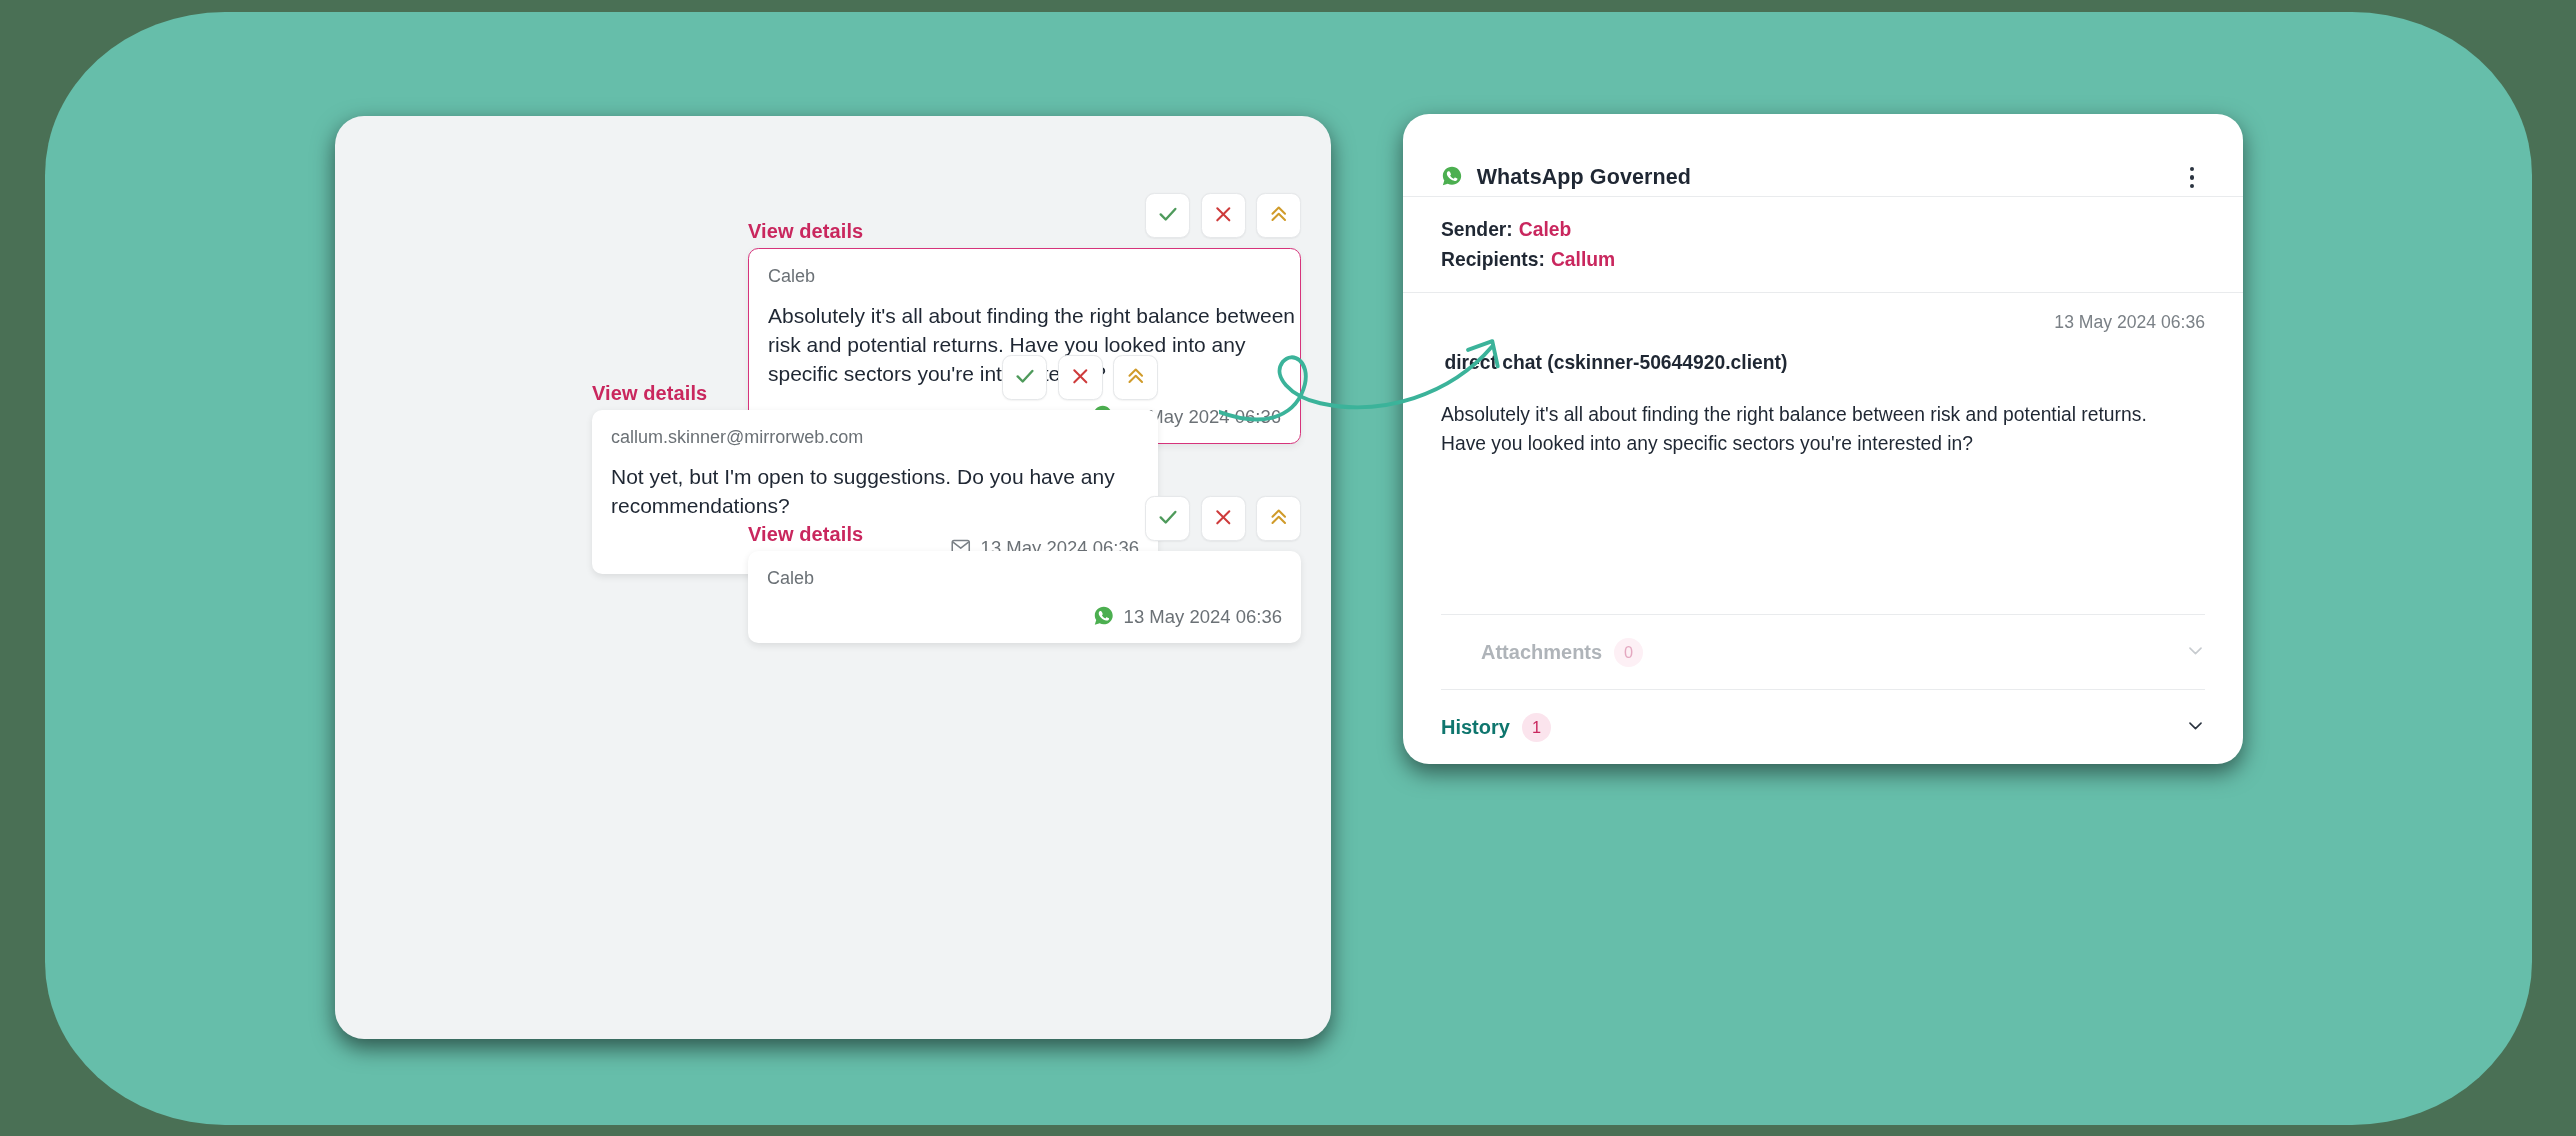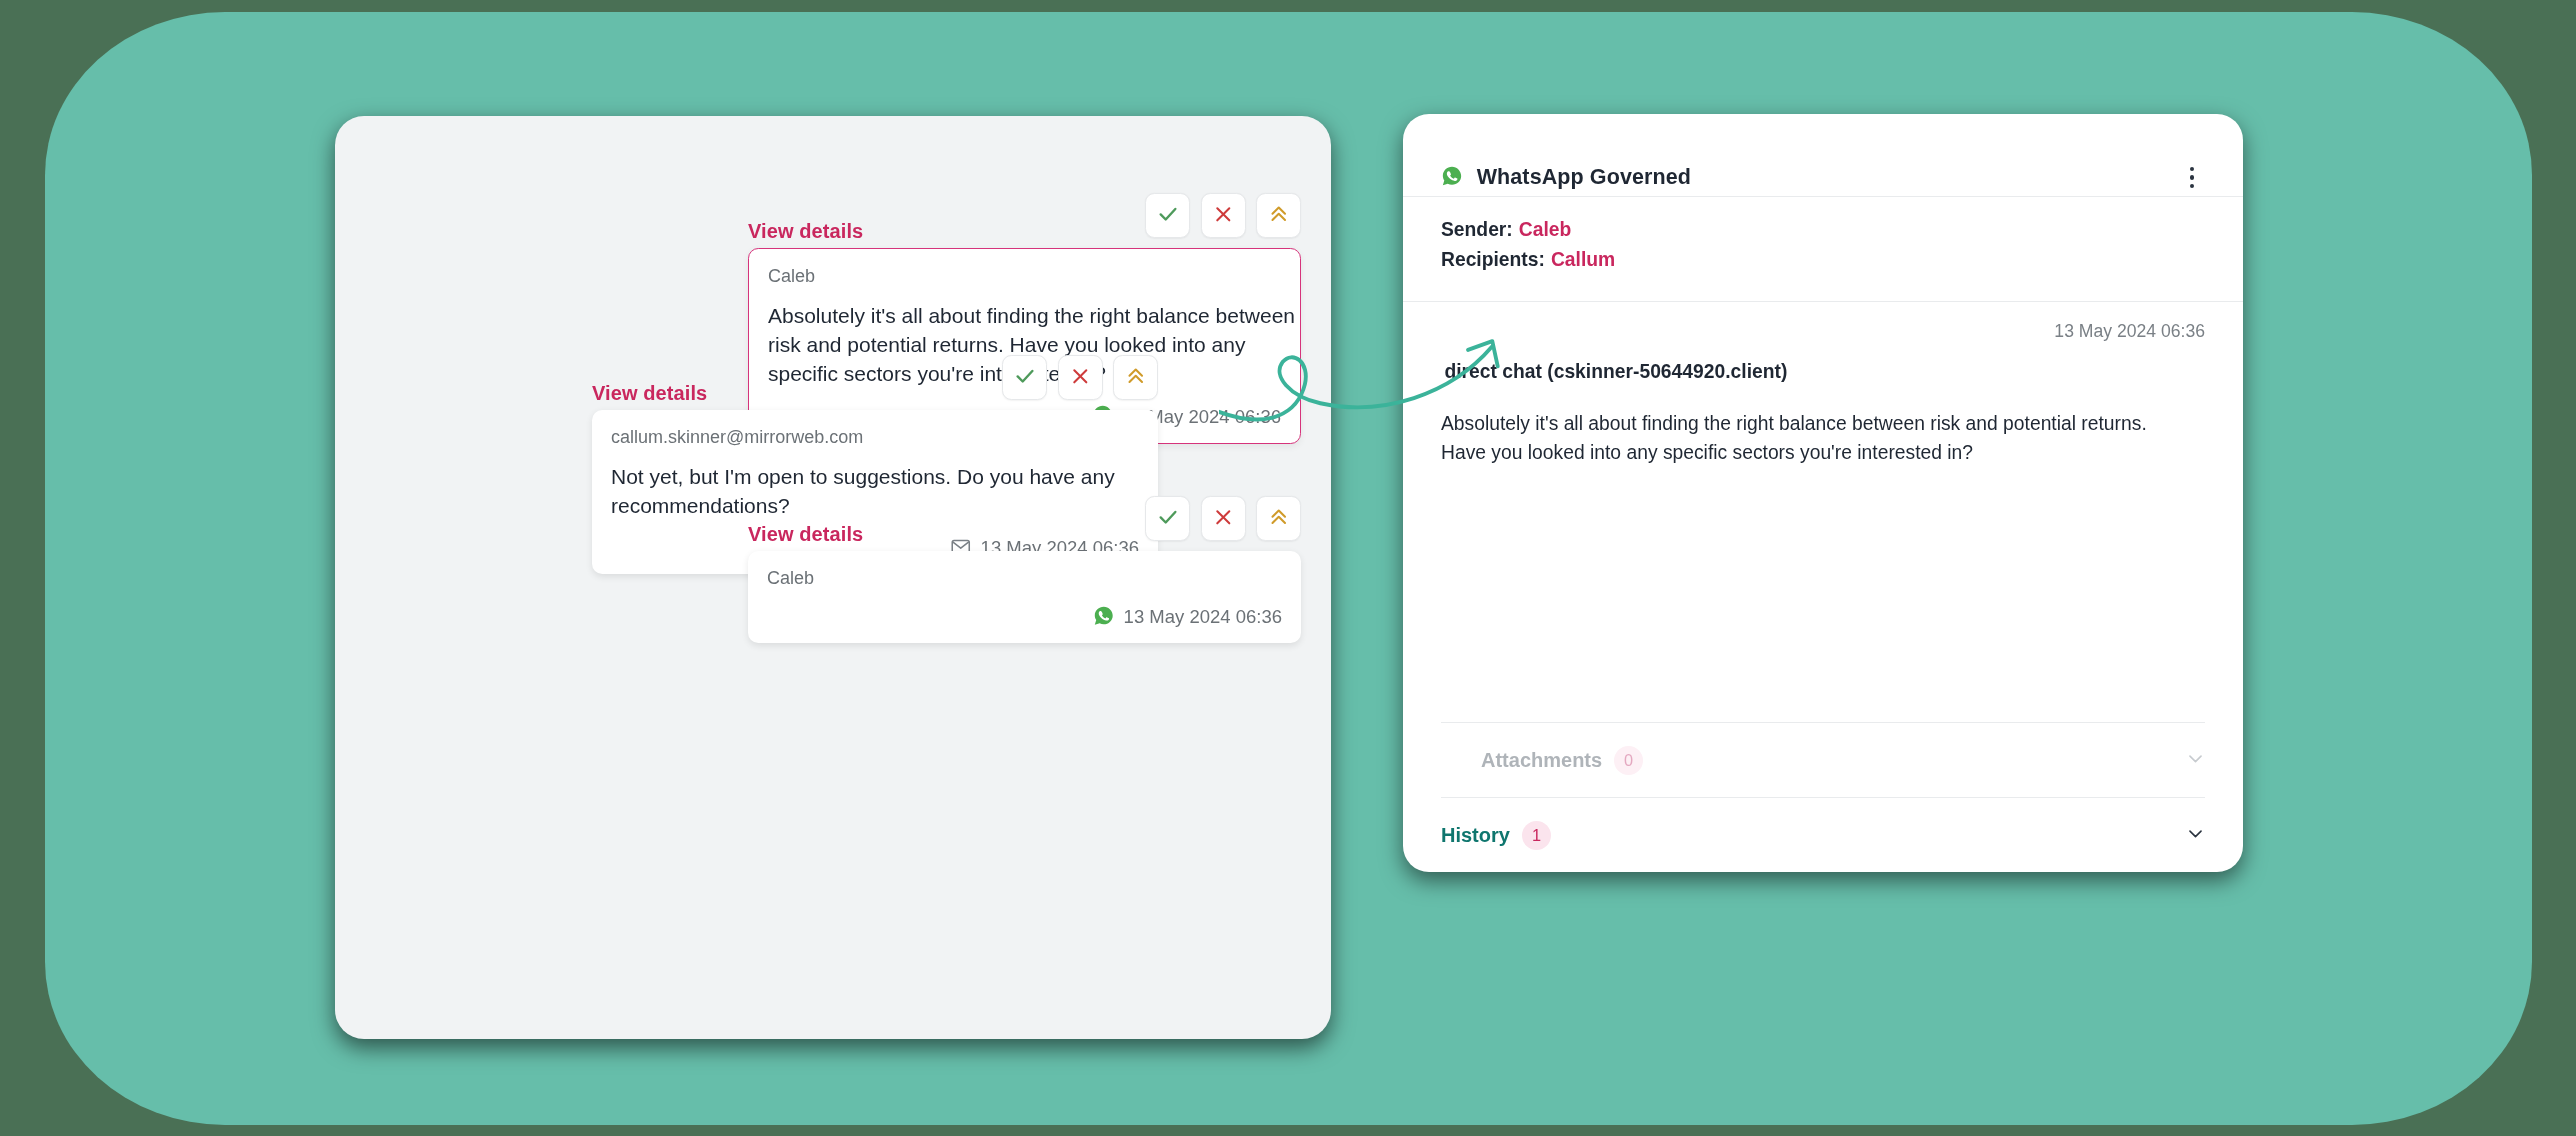--- a/index.html
+++ b/index.html
@@ -99,21 +99,21 @@
   
   #block-1 { left: 365px; top: 77px;  width: 601px; }
   #block-1 .card-body { width: 550px; }
   #block-2 { left: 209px; top: 239px; width: 614px; }
   #block-3 { left: 365px; top: 380px; width: 601px; }
 
   
   .right-panel {
     position: absolute;
     left: 1403px; top: 114px;
-    width: 840px; height: 758px;
+    width: 840px; height: 650px;
     background: #FFFFFF;
     border-radius: 26px;
     box-shadow: 0 8.6px 22px rgba(0,0,0,0.5);
     display: flex;
     flex-direction: column;
     overflow: hidden;
   }
   .rp-header {
     display: flex; align-items: center;
     padding: 45px 38px 0 38px;
@@ -140,21 +140,21 @@
   }
   .divider { height: 0.9px; background: #E9EBED; margin: 0 0; }
 
   .rp-meta { padding: 22px 38px 20.6px 38px; }
   .meta-row {
     font-size: 19.3px;
     margin-bottom: 8.6px;
     color: #1F2733;
     font-weight: 700;
   }
-  .meta-row:last-child { margin-bottom: 9px; }
+  .meta-row:last-child { margin-bottom: 0; }
   .meta-val { color: #C9275E; font-weight: 700; margin-left: 6px; }
 
   .rp-body {
     flex: 1;
     padding: 19px 38px 0 38px;
     position: relative;
   }
   .body-time {
     text-align: right;
     font-size: 17.6px;

